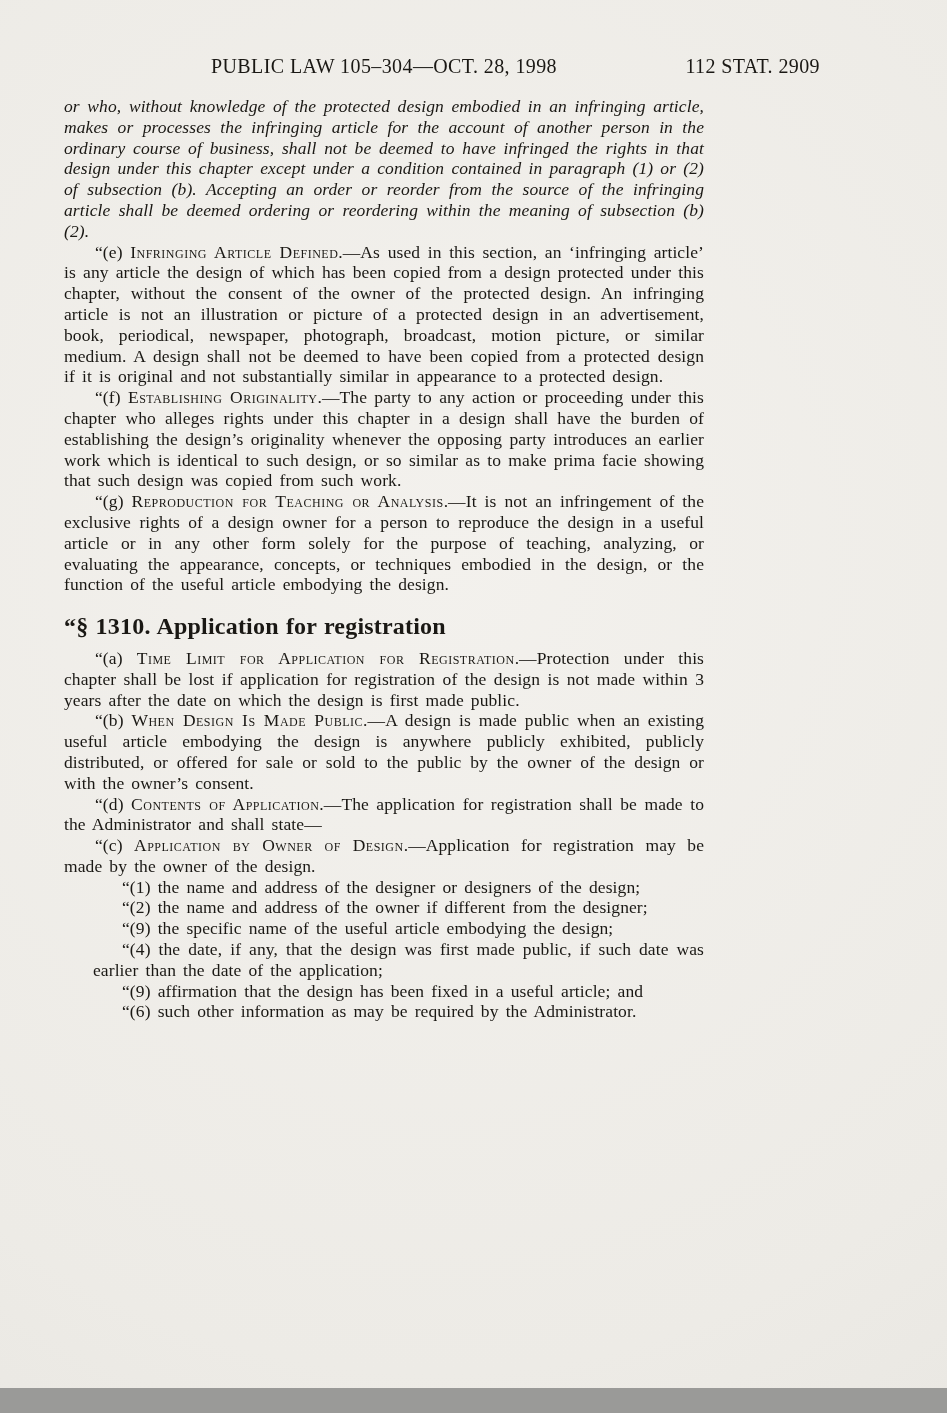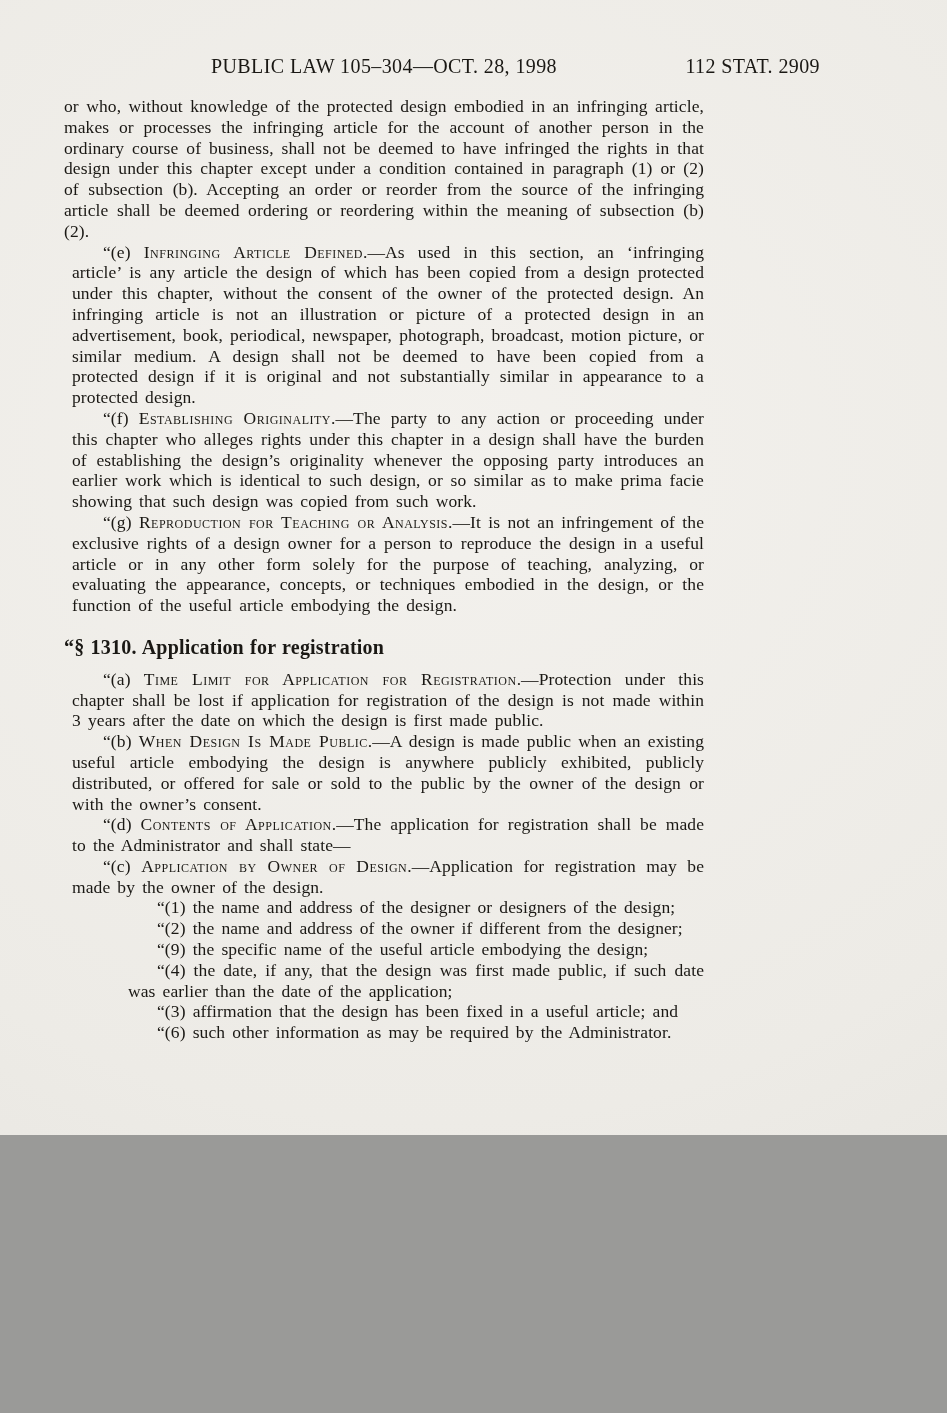--- a/index.html
+++ b/index.html
@@ -1,19 +1,19 @@
 <!DOCTYPE html>
 <html><head>
 <meta charset="utf-8">
 <style>
   * { box-sizing: border-box; }
   html, body { margin: 0; padding: 0; background: #9a9a98; }
   .page {
     width: 947px;
-    height: 1135px;
+    height: 1388px;
     margin: 0 auto;
     position: relative;
     overflow: hidden;
     background: #efede8;
     background-image: radial-gradient(ellipse 130% 95% at 46% 40%, #f3f1ed 0%, #edebe6 62%, #e5e3de 100%);
     font-family: "Liberation Serif", "DejaVu Serif", serif;
     color: #1a1814;
   }
   .running-head {
     position: absolute;
@@ -43,30 +43,30 @@
     width: 640px;
     font-size: 17.5px;
     line-height: 20.8px;
     word-spacing: 2.6px;
     letter-spacing: 0.1px;
   }
   .para {
     margin: 0;
     text-align: justify;
   }
-  .para.continuation { text-indent: 0; }
-  .para.indented { text-indent: 31px; margin-left: 8px; }
+  .para.continuation { text-indent: 0; font-style: italic; }
+  .para.indented { text-indent: 31px; }
   .para.subitem {
-    margin-left: 64px;
+    margin-left: 29px;
     text-indent: 29px;
   }
   .para.heading {
     margin: 21px 0 11px 0;
     font-weight: bold;
-    font-size: 20px;
+    font-size: 24px;
     text-align: left;
     text-indent: 0;
     letter-spacing: 0.2px;
     word-spacing: 1px;
   }
   .smallcaps {
     font-variant: small-caps;
     letter-spacing: 0.5px;
   }
 </style>
@@ -85,16 +85,16 @@
       <p class="para indented"><span>“(g) </span><span class="smallcaps">Reproduction for Teaching or Analysis</span><span>.—It is not an infringement of the exclusive rights of a design owner for a person to reproduce the design in a useful article or in any other form solely for the purpose of teaching, analyzing, or evaluating the appearance, concepts, or techniques embodied in the design, or the function of the useful article embodying the design.</span></p>
       <p class="para heading"><span>“§ 1310. Application for registration</span></p>
       <p class="para indented"><span>“(a) </span><span class="smallcaps">Time Limit for Application for Registration</span><span>.—Protection under this chapter shall be lost if application for registration of the design is not made within 3 years after the date on which the design is first made public.</span></p>
       <p class="para indented"><span>“(b) </span><span class="smallcaps">When Design Is Made Public</span><span>.—A design is made public when an existing useful article embodying the design is anywhere publicly exhibited, publicly distributed, or offered for sale or sold to the public by the owner of the design or with the owner’s consent.</span></p>
       <p class="para indented"><span>“(d) </span><span class="smallcaps">Contents of Application</span><span>.—The application for registration shall be made to the Administrator and shall state—</span></p>
       <p class="para indented"><span>“(c) </span><span class="smallcaps">Application by Owner of Design</span><span>.—Application for registration may be made by the owner of the design.</span></p>
       <p class="para subitem"><span>“(1) the name and address of the designer or designers of the design;</span></p>
       <p class="para subitem"><span>“(2) the name and address of the owner if different from the designer;</span></p>
       <p class="para subitem"><span>“(9) the specific name of the useful article embodying the design;</span></p>
       <p class="para subitem"><span>“(4) the date, if any, that the design was first made public, if such date was earlier than the date of the application;</span></p>
-      <p class="para subitem"><span>“(3) affirmation that the design has been fixed in a useful article; and</span></p>
+      <p class="para subitem"><span>“(9) affirmation that the design has been fixed in a useful article; and</span></p>
       <p class="para subitem"><span>“(6) such other information as may be required by the Administrator.</span></p>
     </div>
 </div>
 
 </body></html>

